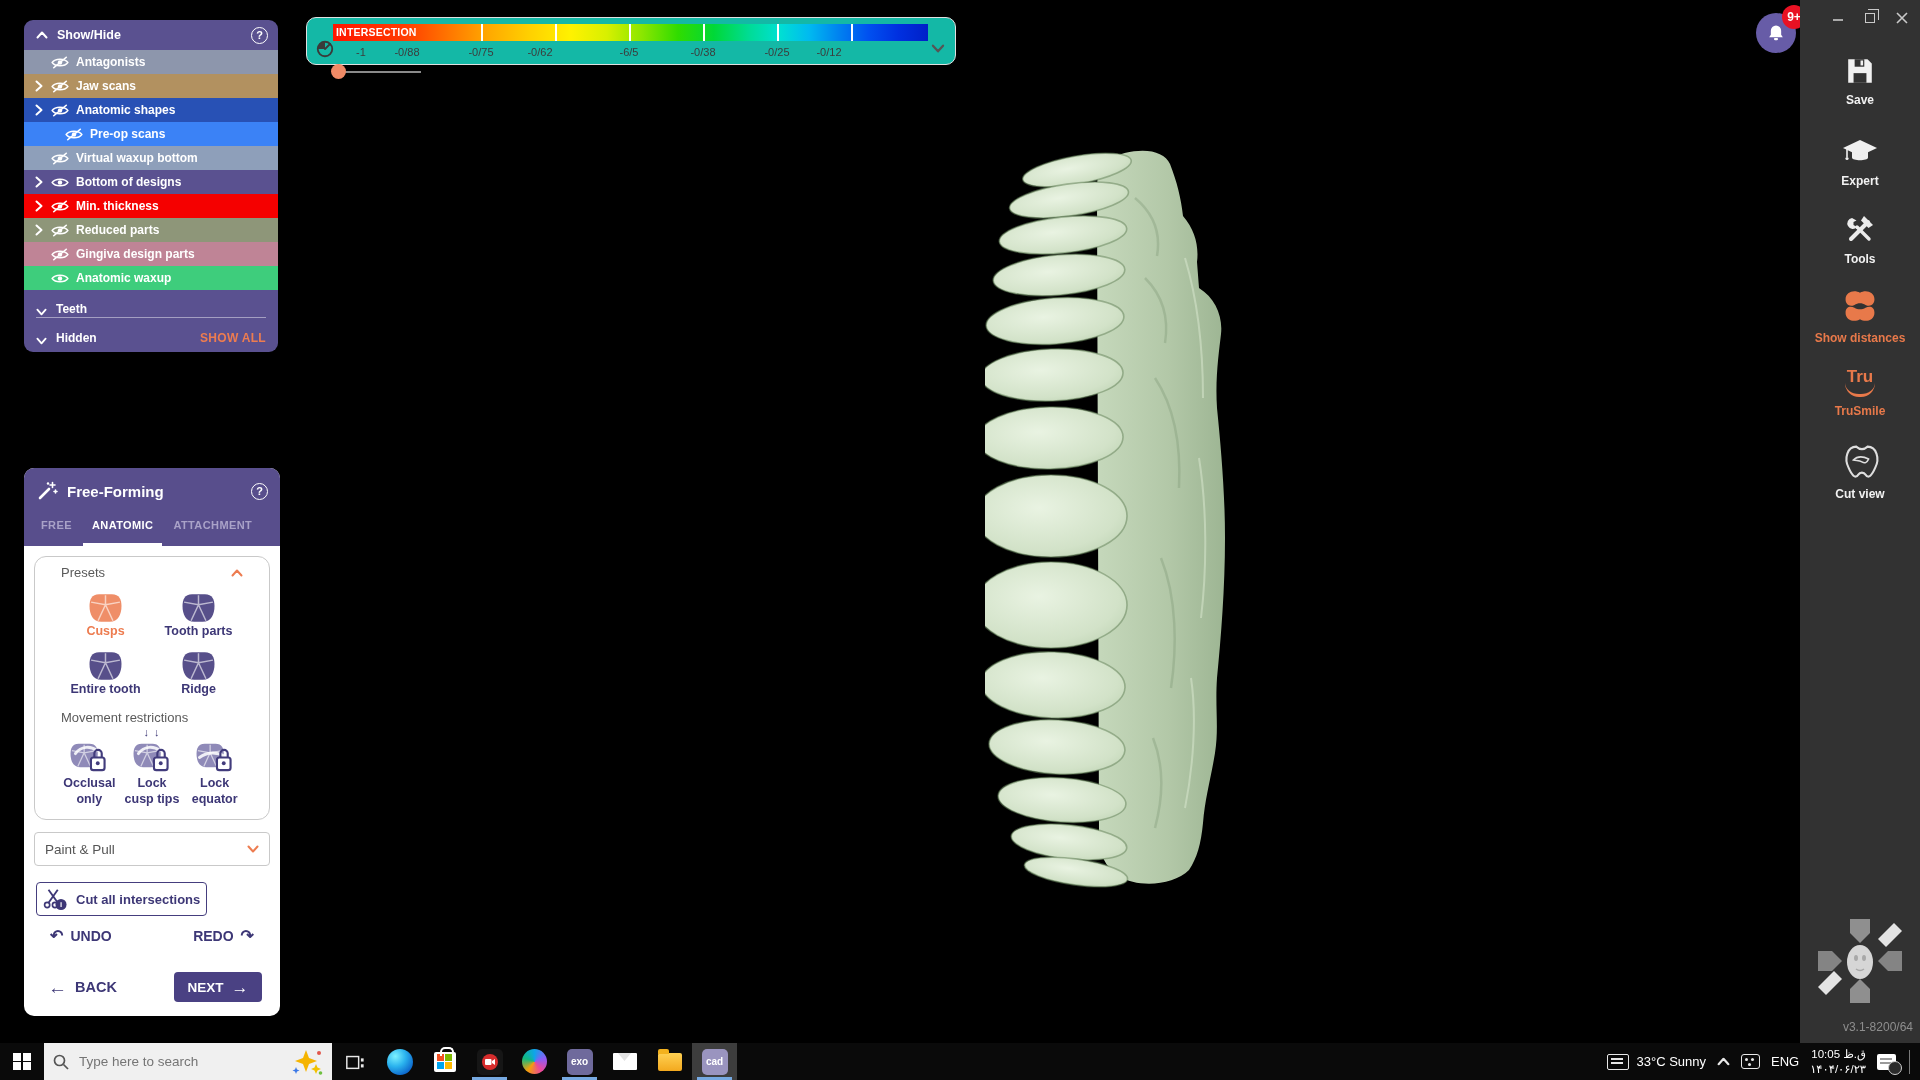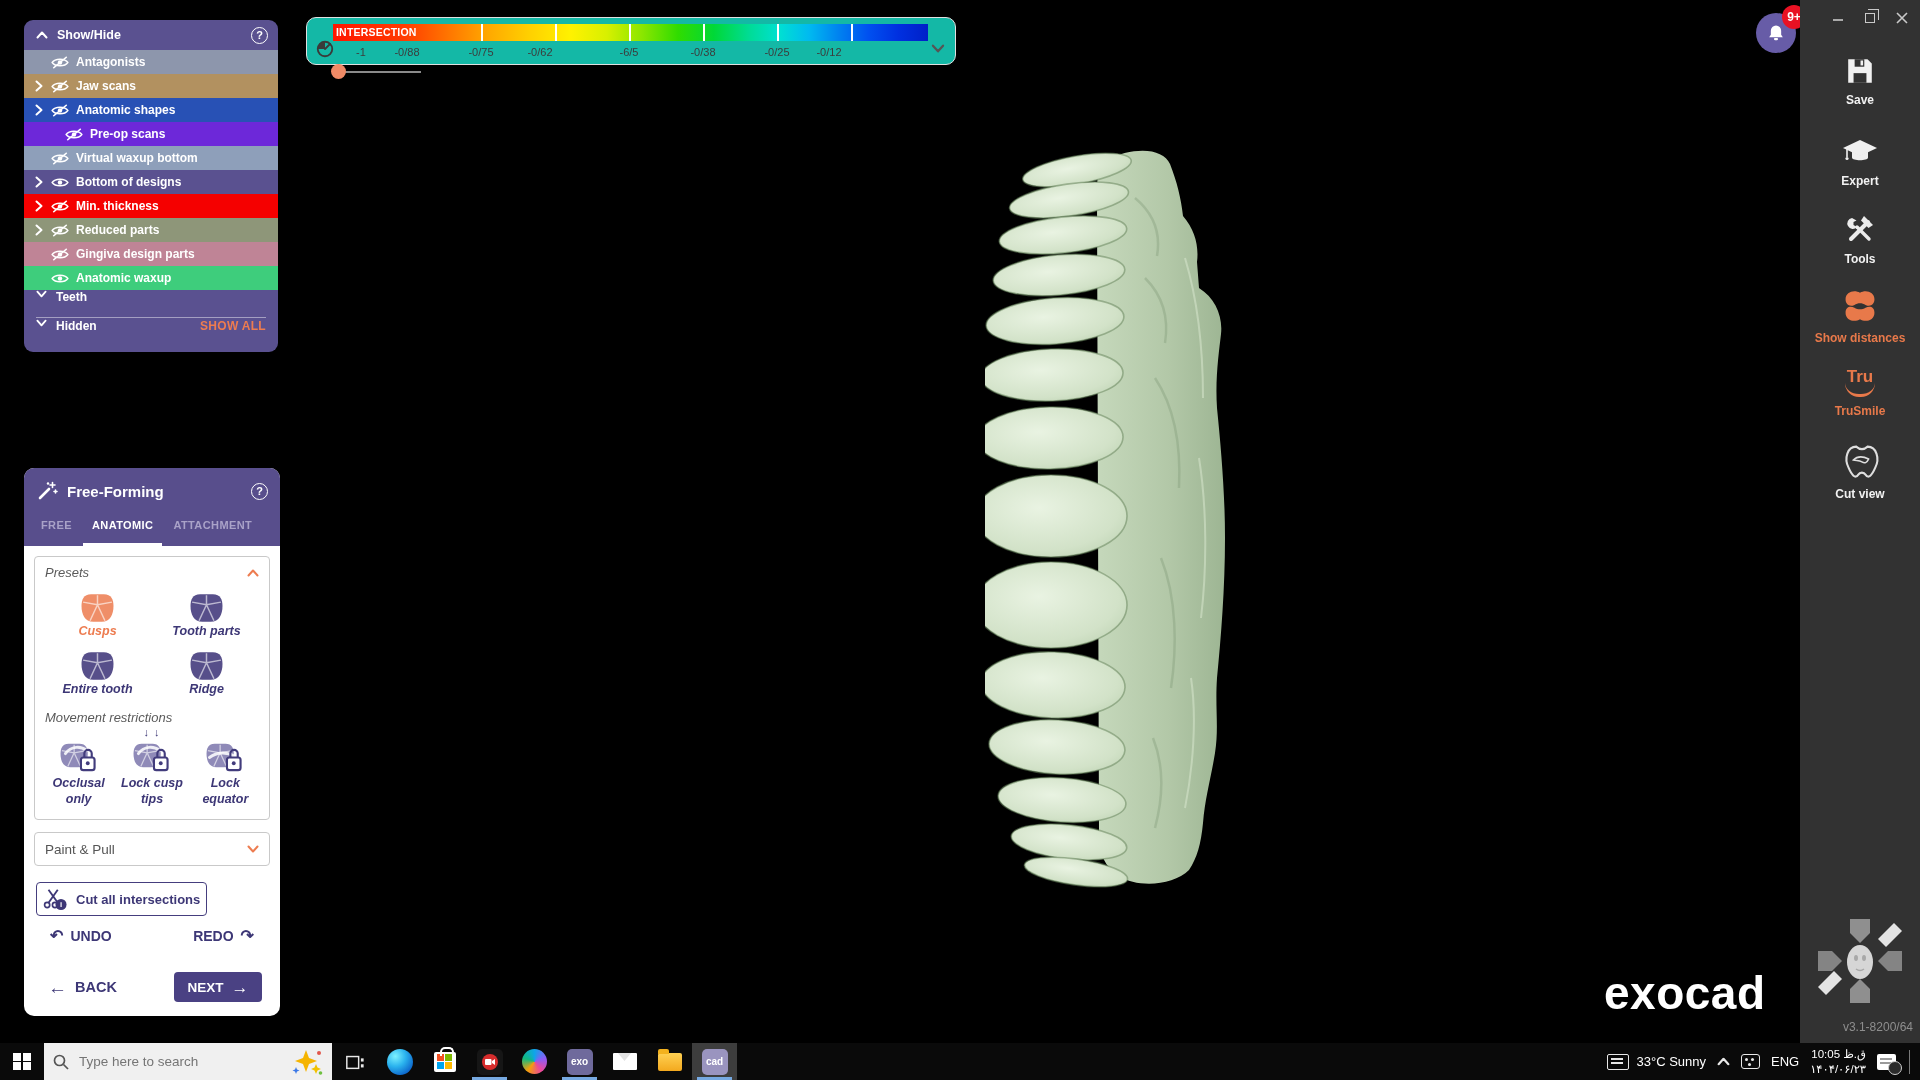--- a/index.html
+++ b/index.html
@@ -8,21 +8,21 @@
 
   
   .sh-panel{position:absolute;left:24px;top:20px;width:254px;background:#5a5190;border-radius:9px;overflow:hidden;box-shadow:0 2px 10px rgba(0,0,0,.6);color:#fff;}
   .sh-head{height:30px;display:flex;align-items:center;padding:0 10px 0 12px;}
   .sh-title{margin-left:9px;font-weight:700;font-size:12.5px;}
   .help{margin-left:auto;width:17px;height:17px;border:1.5px solid #fff;border-radius:50%;display:flex;align-items:center;justify-content:center;font-size:11px;font-weight:700;color:#fff;flex:0 0 auto;}
   .sh-row{height:24px;display:flex;align-items:center;padding-left:10px;gap:7px;}
   .sh-chev{width:10px;height:12px;display:flex;color:#fff;flex:0 0 auto;}
   .icon-eye{width:18px;height:13px;color:#fff;flex:0 0 auto;}
   .sh-label{font-weight:600;font-size:12px;white-space:nowrap;}
-  .sh-sec{height:26px;display:flex;align-items:flex-start;padding:0 0 0 12px;gap:9px;}
+  .sh-sec{height:26px;display:flex;align-items:flex-end;padding:0 0 0 12px;gap:9px;}
   .sh-divider{border-top:1px solid rgba(255,255,255,.45);margin:1px 12px;}
   .show-all{margin-left:auto;margin-right:12px;font-weight:700;font-size:12px;letter-spacing:.3px;}
   .sh-bottom-pad{height:7px;}
 
   
   .ib-panel{position:absolute;left:306px;top:17px;width:650px;height:48px;background:#14b8a6;border-radius:10px;border:1px solid #e0e0e0;}
   .ib-gauge{position:absolute;left:8px;top:21px;}
   .ib-grad{position:absolute;left:26px;top:6px;width:595px;height:17px;
     background:linear-gradient(to right,#ff1500 0%,#ff3c00 12%,#ff7a00 20%,#ffa800 26%,#ffd000 33%,#fff200 40%,#d8f000 46%,#8ae600 52%,#30dc00 58%,#00d837 64%,#00dc96 70%,#00e0d2 75%,#00baf0 80%,#0082f0 85%,#0050f0 90%,#0030e0 95%,#0020c8 100%);}
   .ib-title{position:absolute;left:3px;top:2px;font-size:10.5px;font-weight:700;color:#fff;letter-spacing:.2px;}
@@ -33,21 +33,21 @@
   .ib-chev{position:absolute;right:10px;top:26px;color:#555;width:14px;height:9px;}
 
   
   .ff-panel{position:absolute;left:24px;top:468px;width:256px;height:548px;background:#fff;border-radius:10px;box-shadow:0 2px 10px rgba(0,0,0,.6);}
   .ff-head{background:#584e8c;border-radius:10px 10px 0 0;height:46px;display:flex;align-items:center;padding:0 12px;}
   .ff-title{color:#fff;font-size:15px;font-weight:600;margin-left:9px;}
   .ff-tabs{background:#584e8c;display:flex;padding:0 8px;height:32px;gap:2px;}
   .ff-tab{color:#a9a2c8;font-size:11px;font-weight:700;letter-spacing:.4px;padding:5px 9px 0;border-bottom:3px solid transparent;}
   .ff-tab.active{color:#fff;border-bottom-color:#fff;}
   .ff-body{padding:10px 10px 0;}
-  .ff-box{border:1px solid #c9c9c9;border-radius:4px;padding:8px 8px 12px;font-style:italic;}
+  .ff-box{border:1px solid #c9c9c9;border-radius:12px;padding:8px 24px 12px;}
   .sec-head{display:flex;justify-content:space-between;align-items:center;color:#5a5a5a;font-size:13px;padding:0 2px;}
   .chev-orange{color:#ed7c50;width:12px;height:8px;}
   .pr-grid{display:grid;grid-template-columns:1fr 1fr;row-gap:12px;margin-top:12px;}
   .pr-item{display:flex;flex-direction:column;align-items:center;gap:0;}
   .pr-ic{width:37px;height:32px;}
   .pr-label{font-size:12.5px;font-weight:700;color:#3d3776;}
   .pr-item.selected .pr-label{color:#ed7c50;}
   .c-salmon{color:#ef8e68;}
   .c-purple{color:#574f8a;}
   .mr-title{color:#5a5a5a;font-size:13px;margin:14px 2px 2px;}
@@ -200,21 +200,20 @@
         <ellipse cx="66" cy="378" rx="76" ry="41"></ellipse>
         <ellipse cx="66" cy="467" rx="76" ry="43"></ellipse>
         <ellipse cx="68" cy="547" rx="72" ry="33" transform="rotate(2 68 547)"></ellipse>
         <ellipse cx="72" cy="609" rx="68" ry="27" transform="rotate(3 72 609)"></ellipse>
         <ellipse cx="77" cy="662" rx="64" ry="22" transform="rotate(4 77 662)"></ellipse>
         <ellipse cx="84" cy="704" rx="58" ry="17" transform="rotate(6 84 704)"></ellipse>
         <ellipse cx="91" cy="734" rx="52" ry="13" transform="rotate(8 91 734)"></ellipse>
       </g>
     </svg>
 
-    <div class="brand">exocad</div>
 
     <div class="bell">
       <svg width="20" height="20" viewBox="0 0 24 24">
         <path d="M12 3 a6.2 6.2 0 0 1 6.2 6.2 V14 l2 3 H3.8 l2-3 V9.2 A6.2 6.2 0 0 1 12 3 Z" fill="#fff"></path>
         <rect x="9.5" y="18" width="5" height="2.6" rx="1.3" fill="#fff"></rect>
       </svg>
     </div>
     <div class="bell-badge">9+</div>
   </div>
 
@@ -245,21 +244,21 @@
     </div>
     <div class="sh-row" style="background: rgb(40, 81, 181);">
       <svg class="sh-chev">
           <use href="#i-chev-r"></use>
         </svg>
       <svg class="icon-eye">
           <use href="#i-eye-off"></use>
         </svg>
       <span class="sh-label">Anatomic shapes</span>
     </div>
-    <div class="sh-row" style="background: #6d28d9; padding-left: 24px;">
+    <div class="sh-row" style="background: #3b82f6; padding-left: 24px;">
       <span class="sh-chev"></span>
       <svg class="icon-eye">
           <use href="#i-eye-off"></use>
         </svg>
       <span class="sh-label">Pre-op scans</span>
     </div>
     <div class="sh-row" style="background: rgb(142, 159, 186);">
       <span class="sh-chev"></span>
       <svg class="icon-eye">
           <use href="#i-eye-off"></use>

